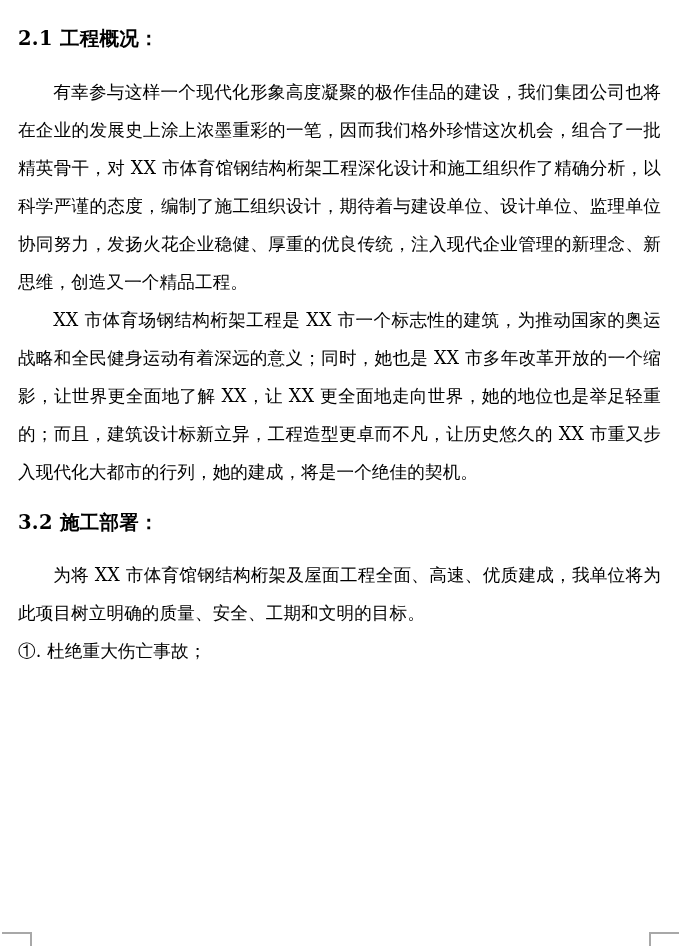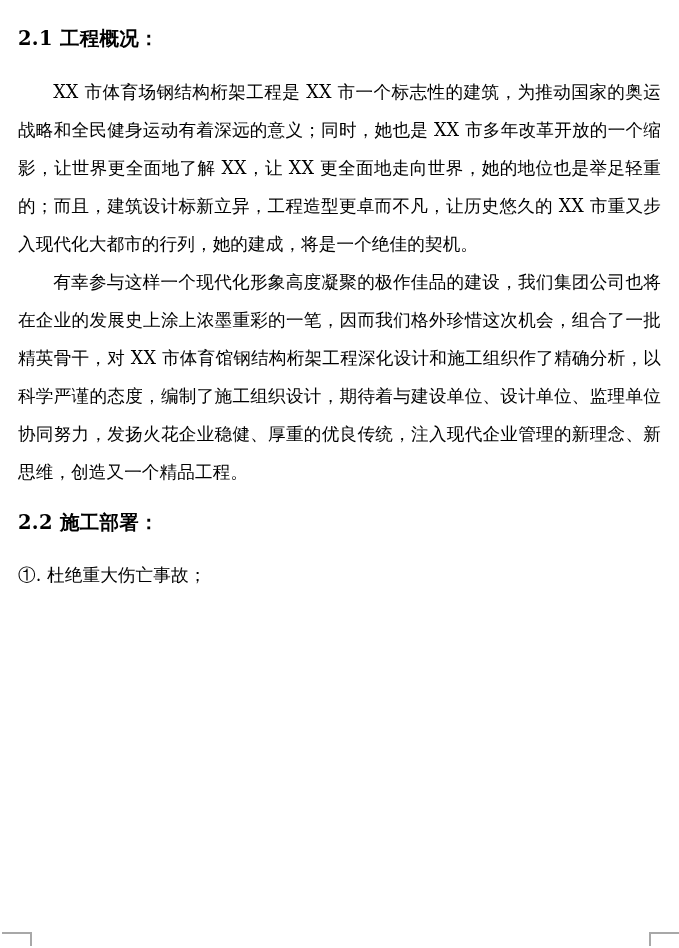--- a/index.html
+++ b/index.html
@@ -79,32 +79,33 @@
 </style>
 </head>
 <body>
 
 <div class="page">
 
   <h2 class="h2 h2-first">2.1 工程概况：</h2>
 
   <div class="gap-a"></div>
 
+  <p class="para indent-2">有幸参与这样一个现代化形象高度凝聚的极作佳品的建设，我们集团公司也将在企业的发展史上涂上浓墨重彩的一笔，因而我们格外珍惜这次机会，组合了一批精英骨干，对 XX 市体育馆钢结构桁架工程深化设计和施工组织作了精确分析，以科学严谨的态度，编制了施工组织设计，期待着与建设单位、设计单位、监理单位协同努力，发扬火花企业稳健、厚重的优良传统，注入现代企业管理的新理念、新思维，创造又一个精品工程。</p>
+
   <p class="para indent-2">XX 市体育场钢结构桁架工程是 XX 市一个标志性的建筑，为推动国家的奥运战略和全民健身运动有着深远的意义；同时，她也是 XX 市多年改革开放的一个缩影，让世界更全面地了解 XX，让 XX 更全面地走向世界，她的地位也是举足轻重的；而且，建筑设计标新立异，工程造型更卓而不凡，让历史悠久的 XX 市重又步入现代化大都市的行列，她的建成，将是一个绝佳的契机。</p>
-
-  <p class="para indent-2">有幸参与这样一个现代化形象高度凝聚的极作佳品的建设，我们集团公司也将在企业的发展史上涂上浓墨重彩的一笔，因而我们格外珍惜这次机会，组合了一批精英骨干，对 XX 市体育馆钢结构桁架工程深化设计和施工组织作了精确分析，以科学严谨的态度，编制了施工组织设计，期待着与建设单位、设计单位、监理单位协同努力，发扬火花企业稳健、厚重的优良传统，注入现代企业管理的新理念、新思维，创造又一个精品工程。</p>
 
 
   <div class="gap-b"></div>
 
-  <h2 class="h2">2.2 施工部署：</h2>
+  <h2 class="h2">3.2 施工部署：</h2>
 
   <div class="gap-a"></div>
 
 
+  <p class="para indent-2">为将 XX 市体育馆钢结构桁架及屋面工程全面、高速、优质建成，我单位将为此项目树立明确的质量、安全、工期和文明的目标。</p>
 
 
 
 
 
   <p class="para noindent">①. 杜绝重大伤亡事故；</p>
 
 </div>
 
 <div class="corner corner-bl"></div>

